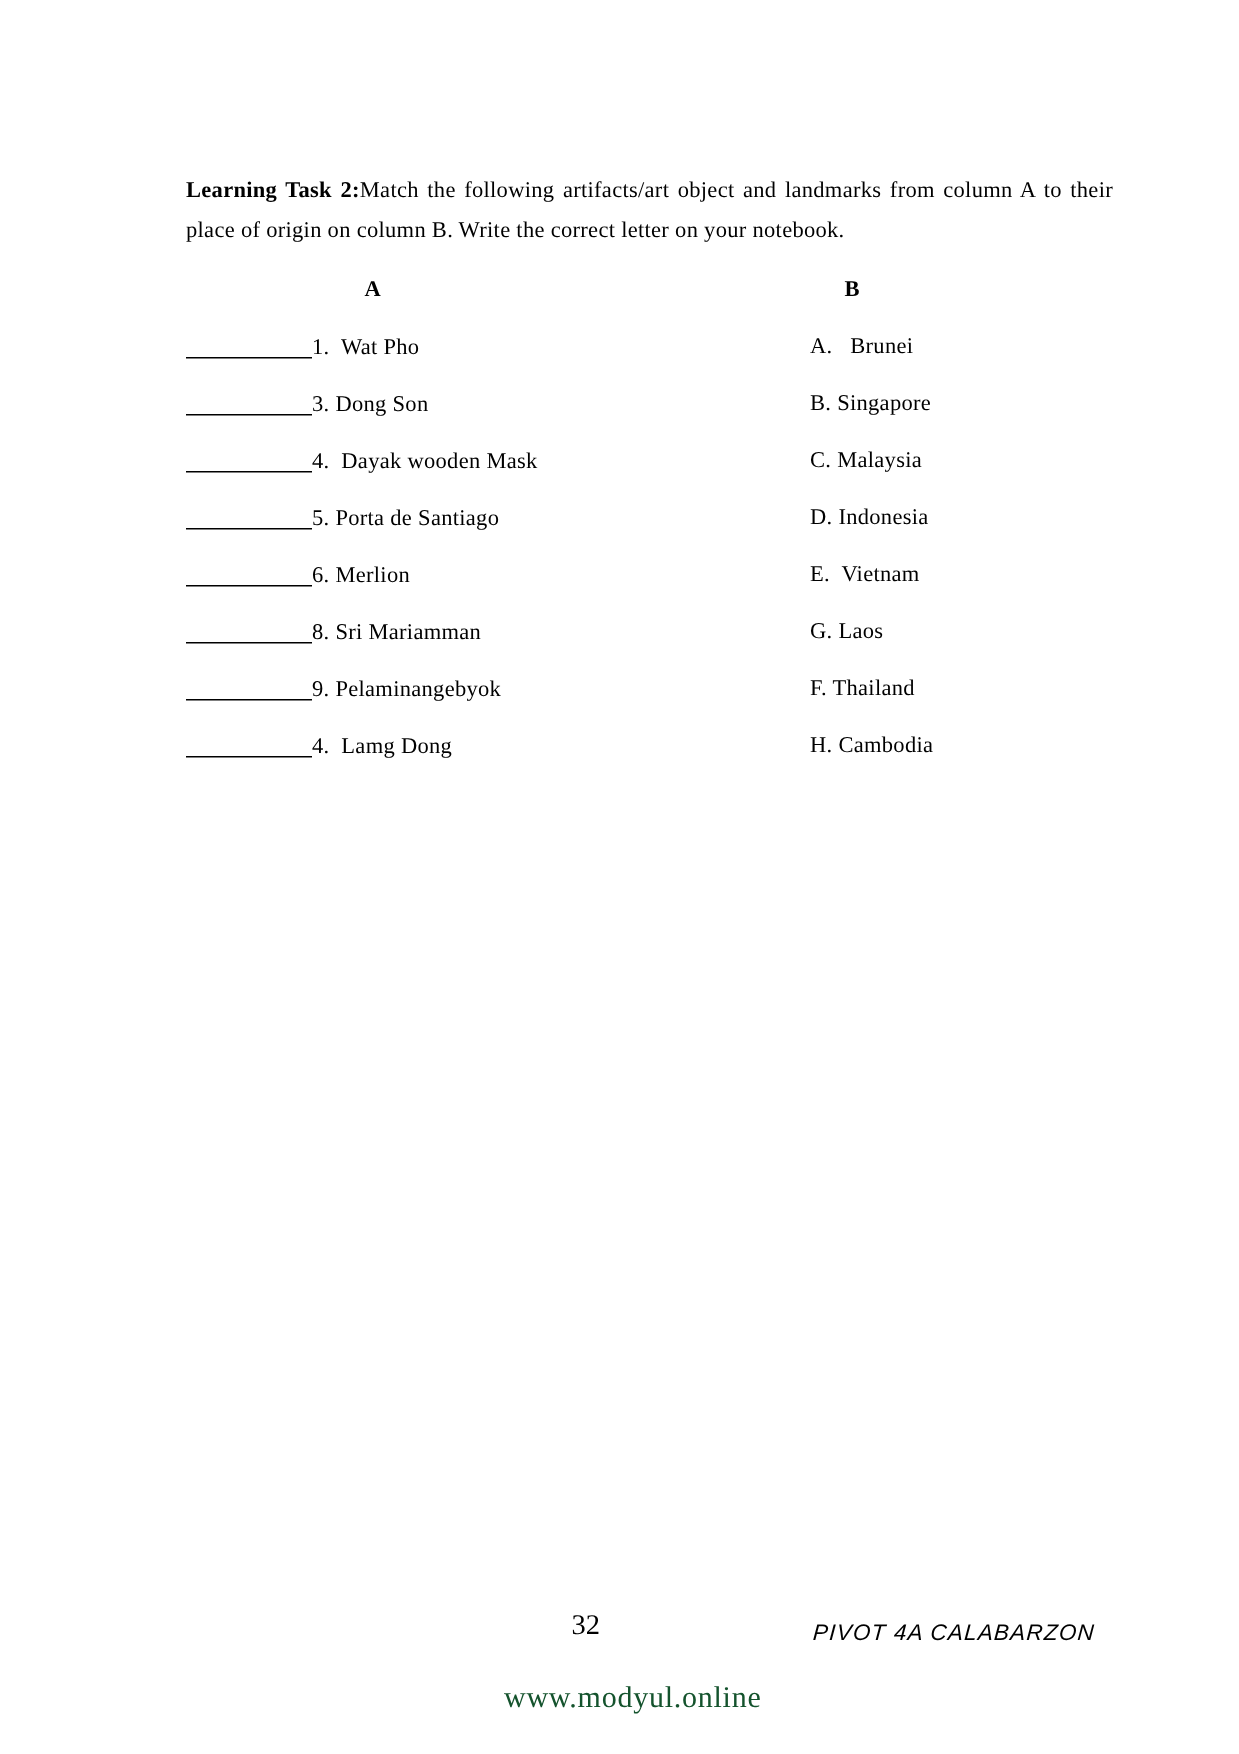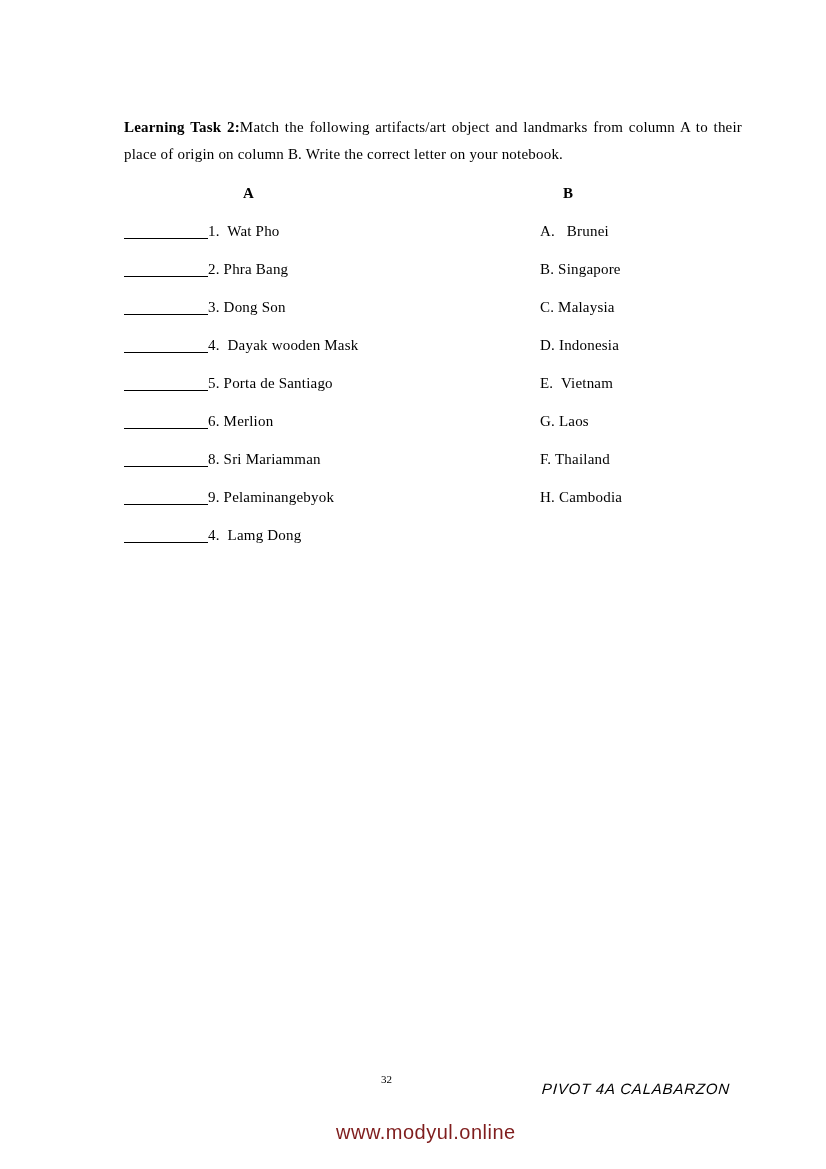--- a/index.html
+++ b/index.html
@@ -46,56 +46,55 @@
     display: inline-block;
     width: 84px;
     height: 15px;
     border-bottom: 1.2px solid #000;
     vertical-align: -3px;
   }
 
   .page-number {
     position: absolute;
     left: 381px; top: 1073px;
-    font-size: 11px;
+    font-size: 19px;
   }
   .brand {
     position: absolute;
     left: 542px; top: 1080px;
     font-family: "Liberation Sans", sans-serif;
     font-style: italic;
     font-size: 15px;
     letter-spacing: 0.8px;
     transform: skewX(-4deg);
   }
   .watermark {
     position: absolute;
     left: 336px; top: 1121px;
-    font-family: Liberation Sans, sans-serif;
+    font-family: Liberation Serif, serif;
     font-size: 20px;
-    color: #7f1d1d;
+    color: #14532d;
     letter-spacing: 0.5px;
   }
 </style>
 </head>
 <body>
 
 <div class="page">
 
   <div class="content">
 
     <p class="instructions"><span class="title">Learning Task 2:</span><span>Match the following artifacts/art object and landmarks from column A to their place of origin on column B. Write the correct letter on your notebook.</span></p>
 
     <div class="match">
 
       <div class="col-a">
         <div class="col-header">A</div>
 
         <div class="row"><span class="blank"></span><span>1.  Wat Pho</span></div>
-        <div class="row"><span class="blank"></span><span>2. Phra Bang</span></div>
         <div class="row"><span class="blank"></span><span>3. Dong Son</span></div>
         <div class="row"><span class="blank"></span><span>4.  Dayak wooden Mask</span></div>
         <div class="row"><span class="blank"></span><span>5. Porta de Santiago</span></div>
         <div class="row"><span class="blank"></span><span>6. Merlion</span></div>
         <div class="row"><span class="blank"></span><span>8. Sri Mariamman</span></div>
         <div class="row"><span class="blank"></span><span>9. Pelaminangebyok</span></div>
         <div class="row"><span class="blank"></span><span>4.  Lamg Dong</span></div>
       </div>
 
       <div class="col-b">

